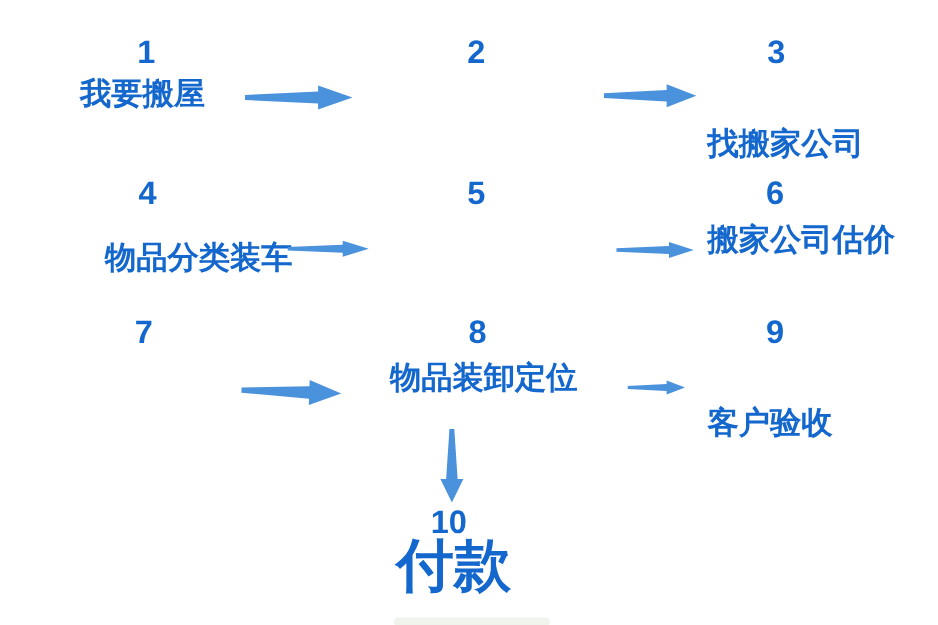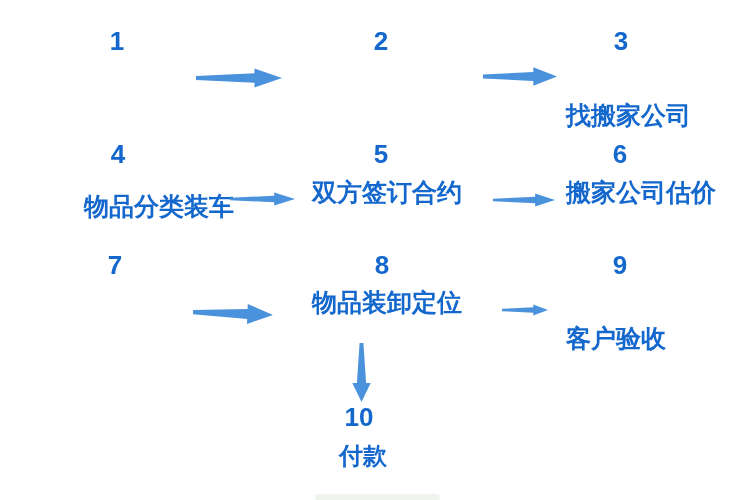--- a/index.html
+++ b/index.html
@@ -27,22 +27,23 @@
   .step-label {
     position: absolute;
     color: #1467cc;
     font-size: 25px;
     line-height: 30px;
     font-weight: bold;
     white-space: nowrap;
   }
   .step-label.final {
     transform: translateX(-50%);
-    font-size: 24px;
+    font-size: 46px;
     line-height: 40px;
+    font-family: Liberation Mono, monospace;
   }
   .flow-arrow {
     position: absolute;
   }
   .flow-arrow svg {
     display: block;
     width: 100%;
     height: 100%;
   }
   .bottom-artifact {
@@ -54,20 +55,21 @@
     border-radius: 4px;
     background: rgba(198, 214, 192, 0.28);
   }
 </style>
 </head>
 <body>
 
 <div class="canvas">
 
   <span class="step-number" style="left:117px; top:27px;">1</span>
+  <span class="step-label" style="left:64px; top:60px;">我要搬屋</span>
 
   <div class="flow-arrow" style="left:196px; top:66px; width:86px; height:24px;">
     <svg viewBox="0 0 100 30" preserveAspectRatio="none">
       <polygon points="0,12.5 68,9 68,3 100,15 68,27 68,21 0,17.5" fill="#4b92dd"></polygon>
     </svg>
   </div>
 
   <span class="step-number" style="left:381px; top:27px;">2</span>
 
   <div class="flow-arrow" style="left:483px; top:65px; width:74px; height:23px;">
@@ -82,21 +84,20 @@
   <span class="step-number" style="left:118px; top:140px;">4</span>
   <span class="step-label" style="left:64px; top:191px;margin-left:20px;">物品分类装车</span>
 
   <div class="flow-arrow" style="left:230px; top:191px; width:65px; height:16px;">
     <svg viewBox="0 0 100 30" preserveAspectRatio="none">
       <polygon points="0,12.5 68,9 68,3 100,15 68,27 68,21 0,17.5" fill="#4b92dd"></polygon>
     </svg>
   </div>
 
   <span class="step-number" style="left:381px; top:140px;">5</span>
-  <span class="step-label" style="left:312px; top:177px;">双方签订合约</span>
 
   <div class="flow-arrow" style="left:493px; top:192px; width:62px; height:16px;">
     <svg viewBox="0 0 100 30" preserveAspectRatio="none">
       <polygon points="0,12.5 68,9 68,3 100,15 68,27 68,21 0,17.5" fill="#4b92dd"></polygon>
     </svg>
   </div>
 
   <span class="step-number" style="left:620px; top:140px;">6</span>
   <span class="step-label" style="left:566px; top:177px;">搬家公司估价</span>
 

